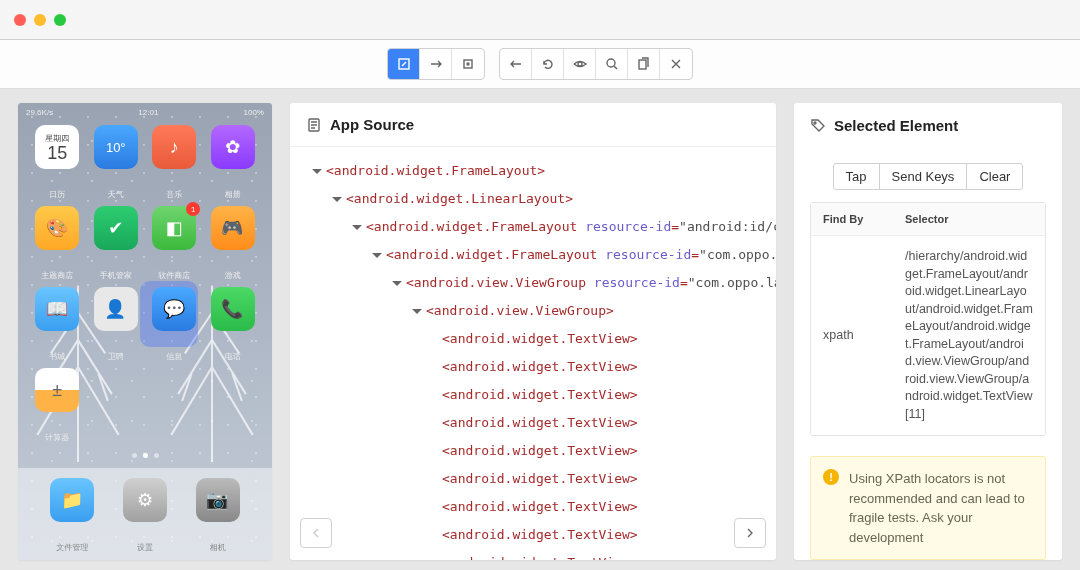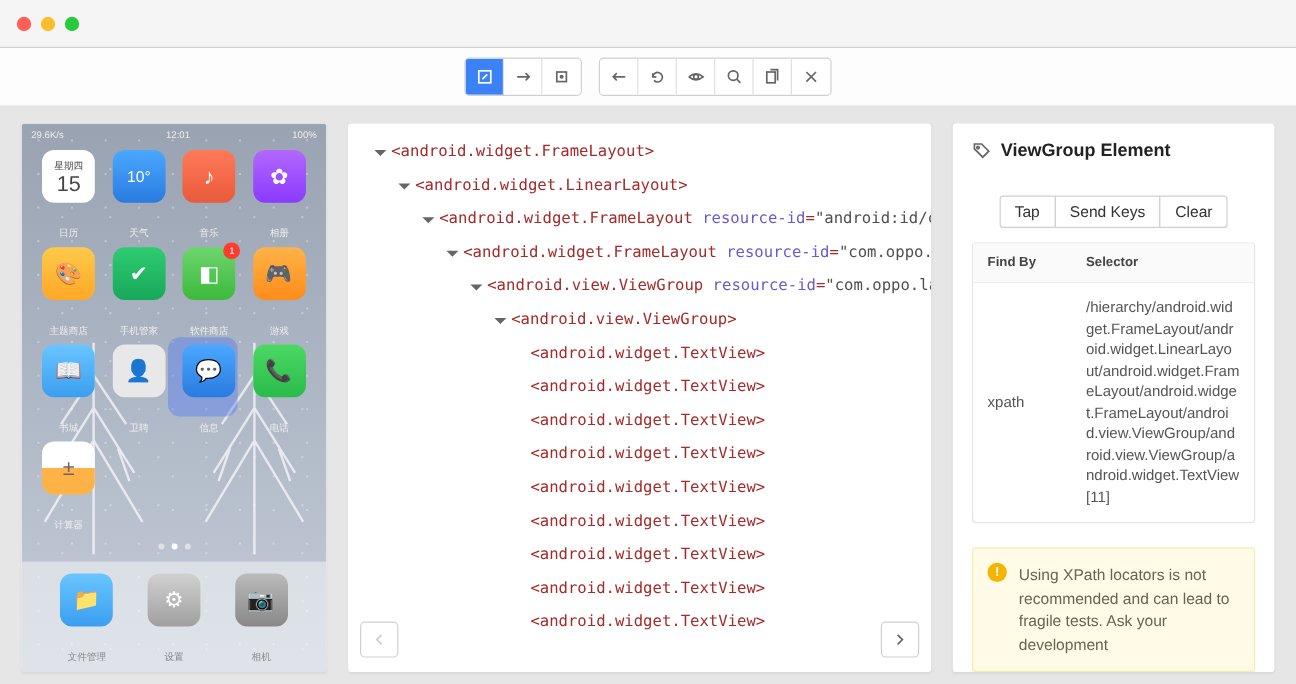--- a/index.html
+++ b/index.html
@@ -231,20 +231,27 @@
           </div>
         <div class="app">
             <div class="app-icon" style="background:linear-gradient(#bbb,#888)">📷</div>
             <span class="app-label" style="color:#888">相机</span>
           </div>
       </div>
     </div>
   </div>
 
   <div class="panel source-panel">
+    <div class="panel-header">
+      <svg class="hicon">
+          <rect x="3" y="2" width="10" height="12" rx="1"></rect>
+          <path d="M5 5h6M5 8h6M5 11h4"></path>
+        </svg>
+      <span>App Source</span>
+    </div>
     <div class="source-body">
       <div class="tree" id="tree">
           <div class="tree-row" style="padding-left: 22px;">
             <span class="caret down"></span>
             <span class="angle">&lt;</span>
             <span class="tag">android.widget.FrameLayout</span>
             <span class="angle">&gt;</span>
           </div>
           <div class="tree-row" style="padding-left: 42px;">
             <span class="caret down"></span>
@@ -328,21 +335,21 @@
         </div>
     </div>
   </div>
 
   <div class="panel selected-panel">
     <div class="panel-header">
       <svg class="hicon">
           <path d="M2 3 L8 3 L14 9 L9 14 L2 7 Z"></path>
           <circle cx="5" cy="6" r="1"></circle>
         </svg>
-      <span>ViewGroup Element</span>
+      <span>Selected Element</span>
     </div>
     <div class="sel-actions">
       <button>Tap</button>
       <button>Send Keys</button>
       <button>Clear</button>
     </div>
     <div class="sel-table">
       <div class="sel-head">
         <div class="col-findby">Find By</div>
         <div class="col-sel">Selector</div>

